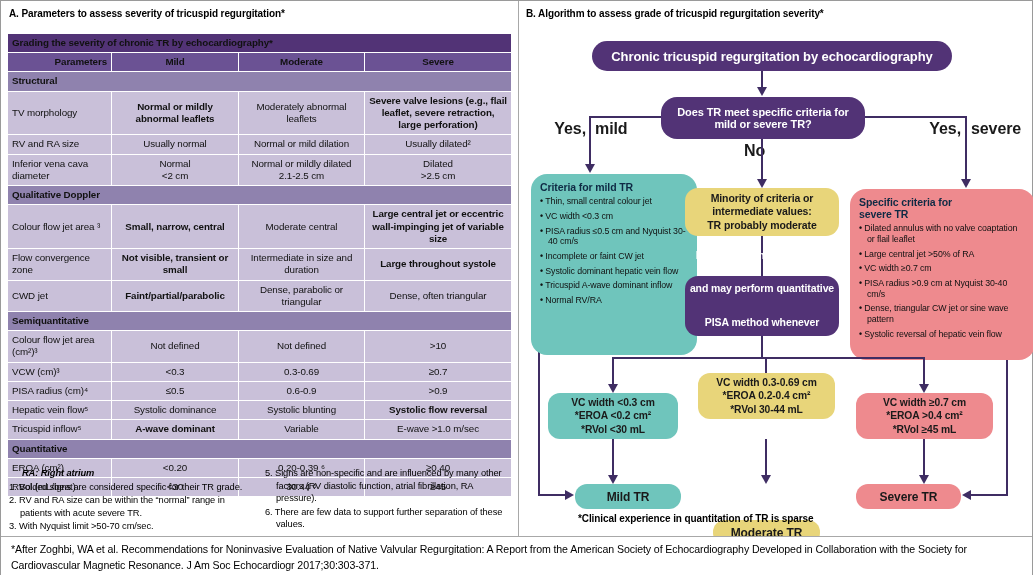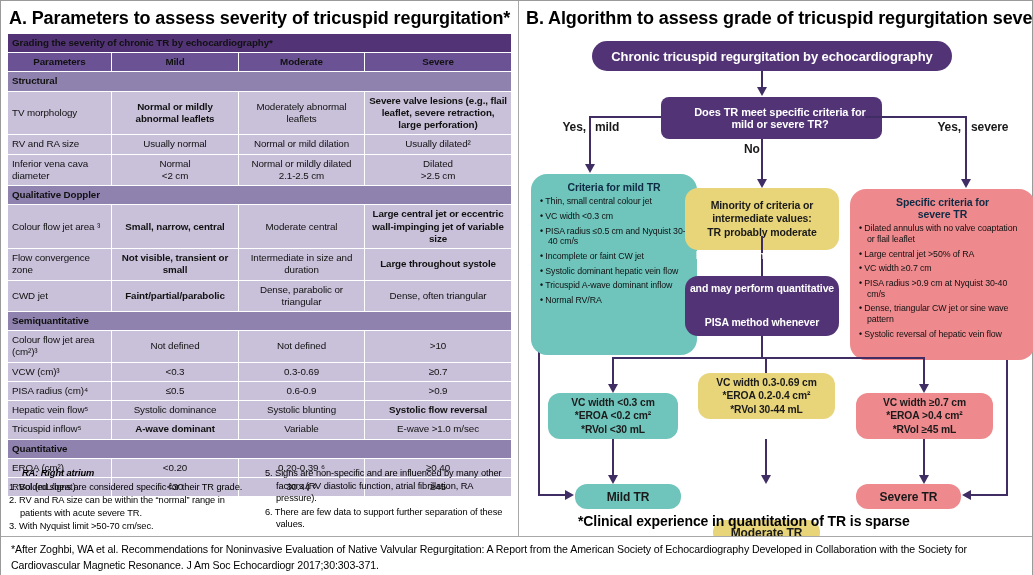--- a/index.html
+++ b/index.html
@@ -1,60 +1,60 @@
 <!DOCTYPE html>
 <html style="--purple-dark: #523376; --purple-mid: #6b5294; --purple-section: #8f82ae; --row-lavender: #c9c0d9; --teal: #6fc5bc; --yellow: #e8d57a; --red: #ee8a8e; --arrow: #3f2d63;"><head>
 <meta charset="utf-8">
 <style>
   html,body{margin:0;padding:0;background:#fff;}
   body{width:1033px;height:575px;overflow:hidden;font-family:"Liberation Sans",sans-serif;letter-spacing:-0.1px;}
   .figure{position:relative;width:1031px;height:573px;border:1px solid #9a9a9a;background:#fff;}
   
   .panelA{position:absolute;left:0;top:0;width:517px;height:535px;}
-  .panel-title{position:absolute;left:8px;top:7px;font-size:18px;font-weight:bold;color:#000;white-space:nowrap;}
+  .panel-title{position:absolute;left:8px;top:7px;font-size:10px;font-weight:bold;color:#000;white-space:nowrap;}
   table.grading{position:absolute;left:6px;top:32px;width:504px;border-collapse:collapse;table-layout:fixed;border:1px solid #c3b9d4;}
   table.grading td{border:1px solid #fff;padding:3px 4px;font-size:9.8px;line-height:1.25;vertical-align:middle;color:#111;}
   td.tbl-title{background:var(--purple-dark);color:#fff;font-weight:bold;font-size:12px;padding:5px 6px;}
   td.col-h{background:var(--purple-mid);color:#fff;font-weight:bold;text-align:center;font-size:10px;padding:4px;}
-  td.col-h.first{text-align:center;}
+  td.col-h.first{text-align:right;}
   td.sec{background:var(--purple-section);color:#fff;font-weight:bold;font-size:10px;padding:3px 5px;}
   td.param{background:var(--row-lavender);text-align:left;}
   td.val{background:var(--row-lavender);text-align:center;white-space:pre-line;}
   td.val.b{font-weight:bold;}
   .footnotes{position:absolute;left:8px;top:466px;width:502px;display:flex;gap:10px;font-size:9.3px;line-height:1.35;color:#000;}
   .fncol{width:248px;}
   .fn-abbrev{font-style:italic;font-weight:bold;margin-bottom:1px;margin-left:13px;}
   .fn-item{padding-left:11px;text-indent:-11px;margin-bottom:1px;}
   
   .panelB{position:absolute;left:517px;top:0;width:514px;height:535px;}
   .node{position:absolute;border-radius:14px;display:flex;flex-direction:column;align-items:center;justify-content:center;text-align:center;}
   .purple{background:var(--purple-dark);color:#fff;font-weight:bold;text-align:center;}
   .teal{background:var(--teal);}
   .yellow{background:var(--yellow);}
   .red{background:var(--red);}
   .node .line{width:100%;}
   .start{left:74px;top:40px;width:360px;height:30px;font-size:13px;border-radius:15px;}
-  .decision{left:143px;top:96px;width:204px;height:42px;font-size:11px;border-radius:8px;padding-left:17px;}
-  .branch-label{position:absolute;font-size:12px;font-weight:bold;color:#1a1a1a;}
+  .decision{left:143px;top:96px;width:204px;height:42px;font-size:11px;border-radius:16px;}
+  .branch-label{position:absolute;font-size:16px;font-weight:bold;color:#1a1a1a;}
   .crit{position:absolute;border-radius:16px;padding:7px 9px 6px 9px;}
-  .crit-title{font-weight:bold;font-size:10.5px;color:#0f2a44;text-align:center;margin-bottom:3px;line-height:1.15;}
+  .crit-title{font-weight:bold;font-size:10.5px;color:#0f2a44;margin-bottom:3px;line-height:1.15;}
   .bullet{font-size:8.8px;line-height:1.22;color:#111;margin-bottom:4px;padding-left:8px;text-indent:-8px;}
   .bullet::before{content:"\2022  ";font-weight:bold;}
   .midbox{font-size:10.5px;line-height:1.25;border-radius:13px;}
   .midbox .line{line-height:1.3;}
   .vcbox{font-size:10.3px;font-weight:bold;color:#1a1a1a;border-radius:12px;line-height:1.3;}
   .result{font-size:12px;font-weight:bold;color:#1a1a1a;border-radius:12px;}
   .vline,.hline{position:absolute;background:var(--arrow);}
   .vline{width:2px;}
   .hline{height:2px;}
   .arr{position:absolute;width:0;height:0;}
   .arr.down{border-left:5px solid transparent;border-right:5px solid transparent;border-top:9px solid var(--arrow);}
   .arr.right{border-top:5px solid transparent;border-bottom:5px solid transparent;border-left:9px solid var(--arrow);}
   .arr.left{border-top:5px solid transparent;border-bottom:5px solid transparent;border-right:9px solid var(--arrow);}
-  .flow-footnote{position:absolute;left:60px;top:512px;font-size:14px;font-weight:bold;color:#000;}
+  .flow-footnote{position:absolute;left:60px;top:512px;font-size:10px;font-weight:bold;color:#000;}
   
   .divider-v{position:absolute;left:517px;top:0;width:1px;height:535px;background:#a8a8a8;}
   .divider-h{position:absolute;left:0;top:535px;width:1031px;height:1px;background:#a8a8a8;}
   .caption{position:absolute;left:0;top:536px;width:1011px;padding:5px 10px;font-size:10.6px;line-height:1.5;color:#000;background:#fff;}
 </style>
 </head>
 <body>
 
 <div class="figure">
 
@@ -234,21 +234,21 @@
           <div class="bullet">Thin, small central colour jet</div>
           <div class="bullet">VC width &lt;0.3 cm</div>
           <div class="bullet">PISA radius ≤0.5 cm and Nyquist 30-40 cm/s</div>
           <div class="bullet">Incomplete or faint CW jet</div>
           <div class="bullet">Systolic dominant hepatic vein flow</div>
           <div class="bullet">Tricuspid A-wave dominant inflow</div>
           <div class="bullet">Normal RV/RA</div>
         </div>
     </div>
 
-    <div class="node yellow midbox" style="left:167px;top:187px;width:154px;height:62px;font-weight:bold;color:#1a1a1a;">
+    <div class="node yellow midbox" style="left:167px;top:187px;width:154px;height:48px;font-weight:bold;color:#1a1a1a;">
         <div class="line">Minority of criteria or</div>
         <div class="line">intermediate values:</div>
         <div class="line">TR probably moderate</div>
       </div>
 
     <div class="vline" style="left:243px;top:235px;height:40px;"></div>
 
     <div class="node purple midbox" style="left:167px;top:275px;width:154px;height:60px;gap:20px;">
         <div class="line">Perform VC measurements</div>
         <div class="line">and may perform quantitative</div>

